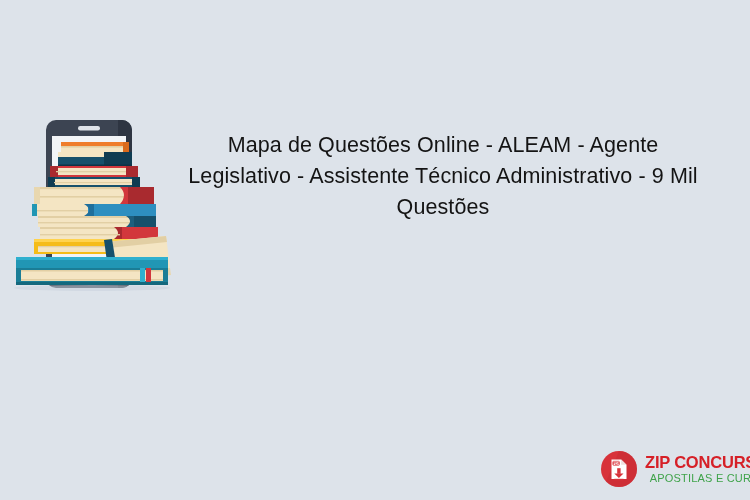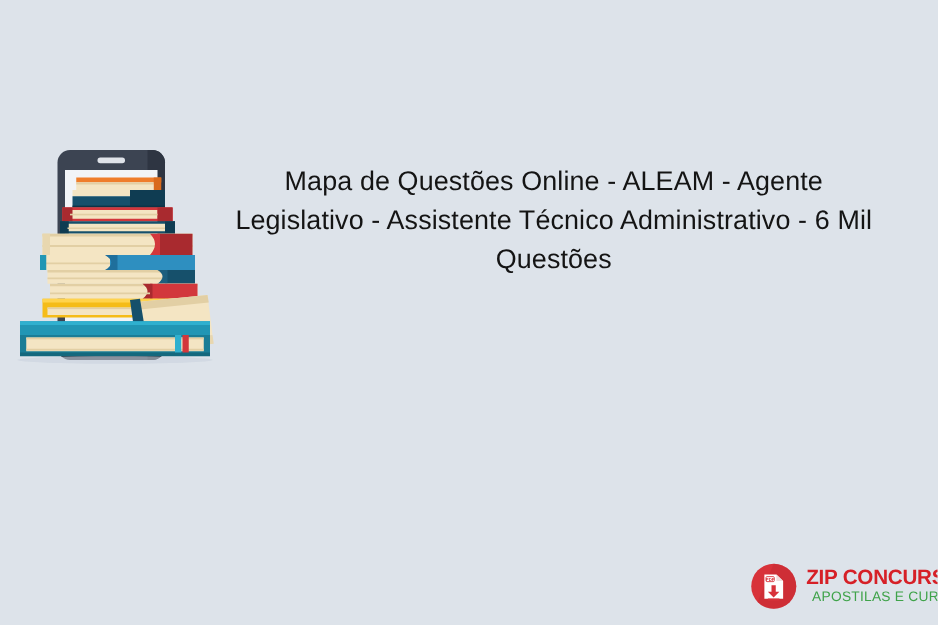--- a/index.html
+++ b/index.html
@@ -197,21 +197,21 @@
         <rect x="132" y="150" width="5" height="16" fill="#2fb0cf"></rect>
         <rect x="138" y="150" width="5" height="16" fill="#d2373c"></rect>
         <rect x="8" y="164" width="152" height="3" fill="#14687d"></rect>
       </g>
 
       <ellipse cx="84" cy="170" rx="78" ry="3" fill="#c9d2dc" opacity="0.55"></ellipse>
     </svg>
   </div>
 
   <div id="title-block">
-    <div id="title-text">Mapa de Questões Online - ALEAM - Agente Legislativo - Assistente Técnico Administrativo - 6 Mil Questões</div>
+    <div id="title-text">Mapa de Questões Online - ALEAM - Agente Legislativo - Assistente Técnico Administrativo - 9 Mil Questões</div>
   </div>
 
   <div id="brand-logo">
     <div id="brand-mark">
       <svg width="38" height="38" viewBox="0 0 38 38" xmlns="http://www.w3.org/2000/svg">
         <circle cx="19" cy="19" r="18" fill="#d8323a"></circle>
         <path d="M19 1 a18 18 0 0 1 0 36 a18 18 0 0 1 -13 -5.6 z" fill="#c32b33" opacity="0.45"></path>
 
         <path d="M11.5 9.5 h9.6 l5.4 5.2 v14.2 h-15 z" fill="#ffffff"></path>
         <path d="M21.1 9.5 l5.4 5.2 h-5.4 z" fill="#efdede"></path>

